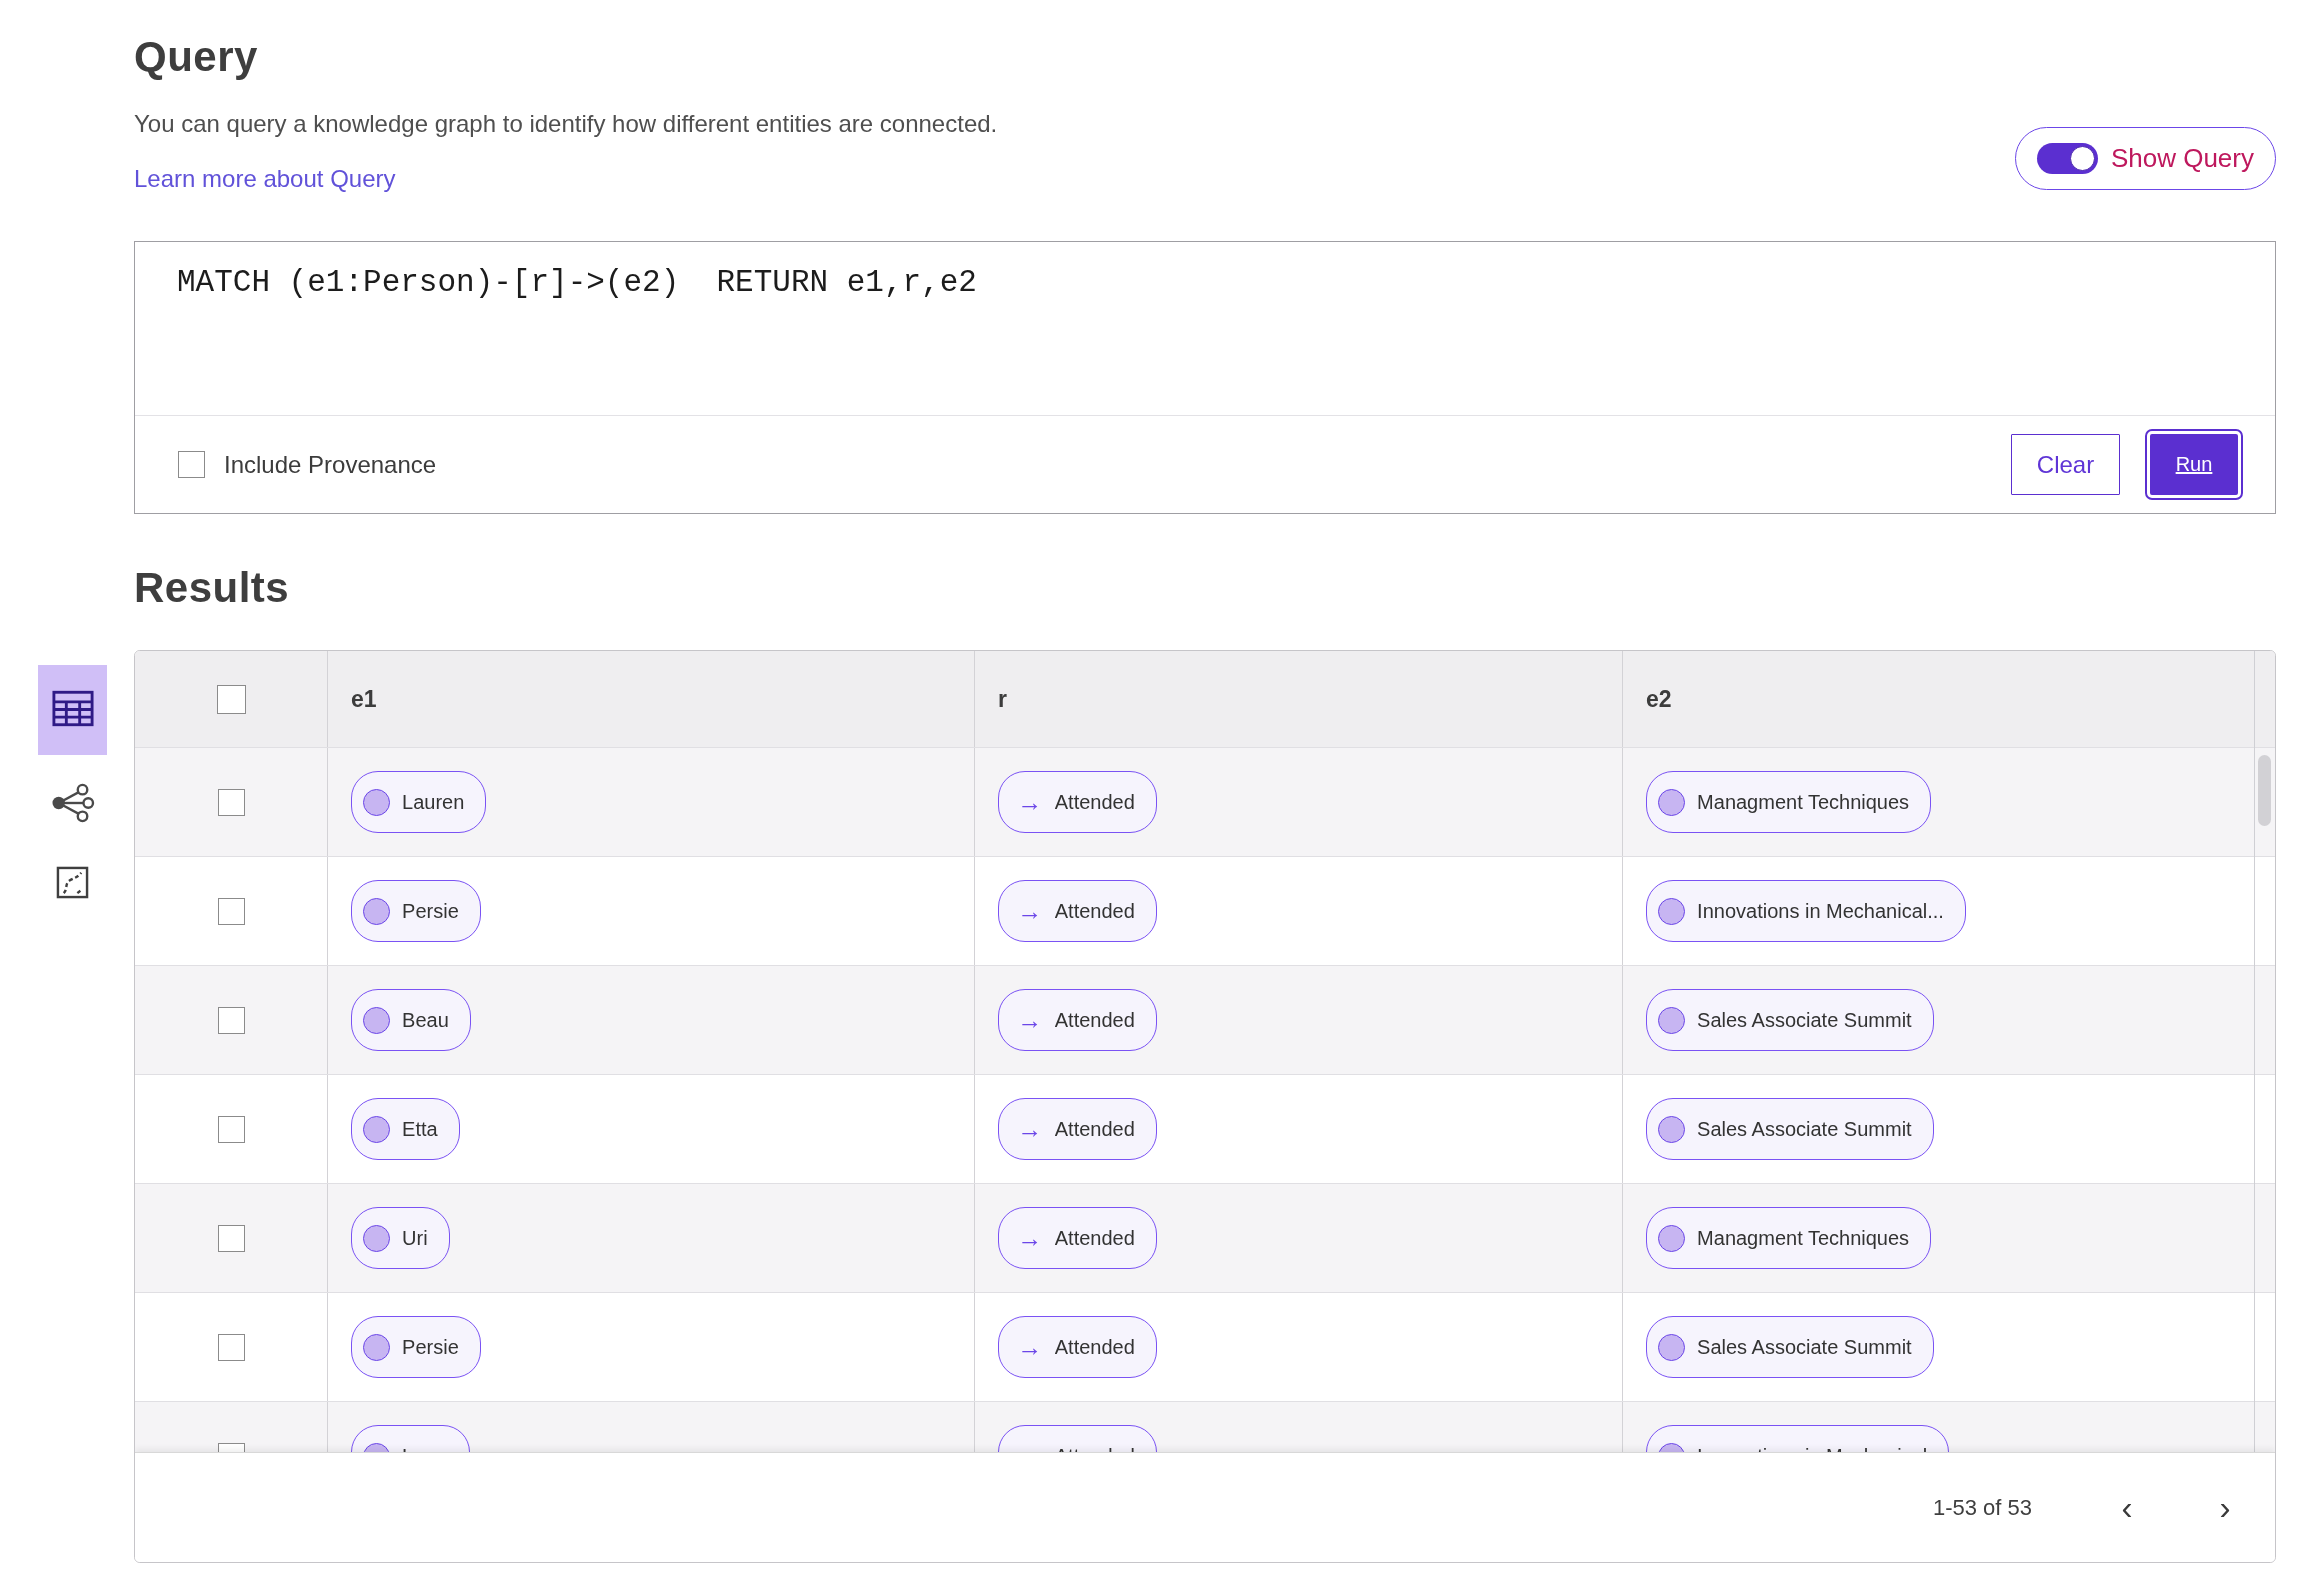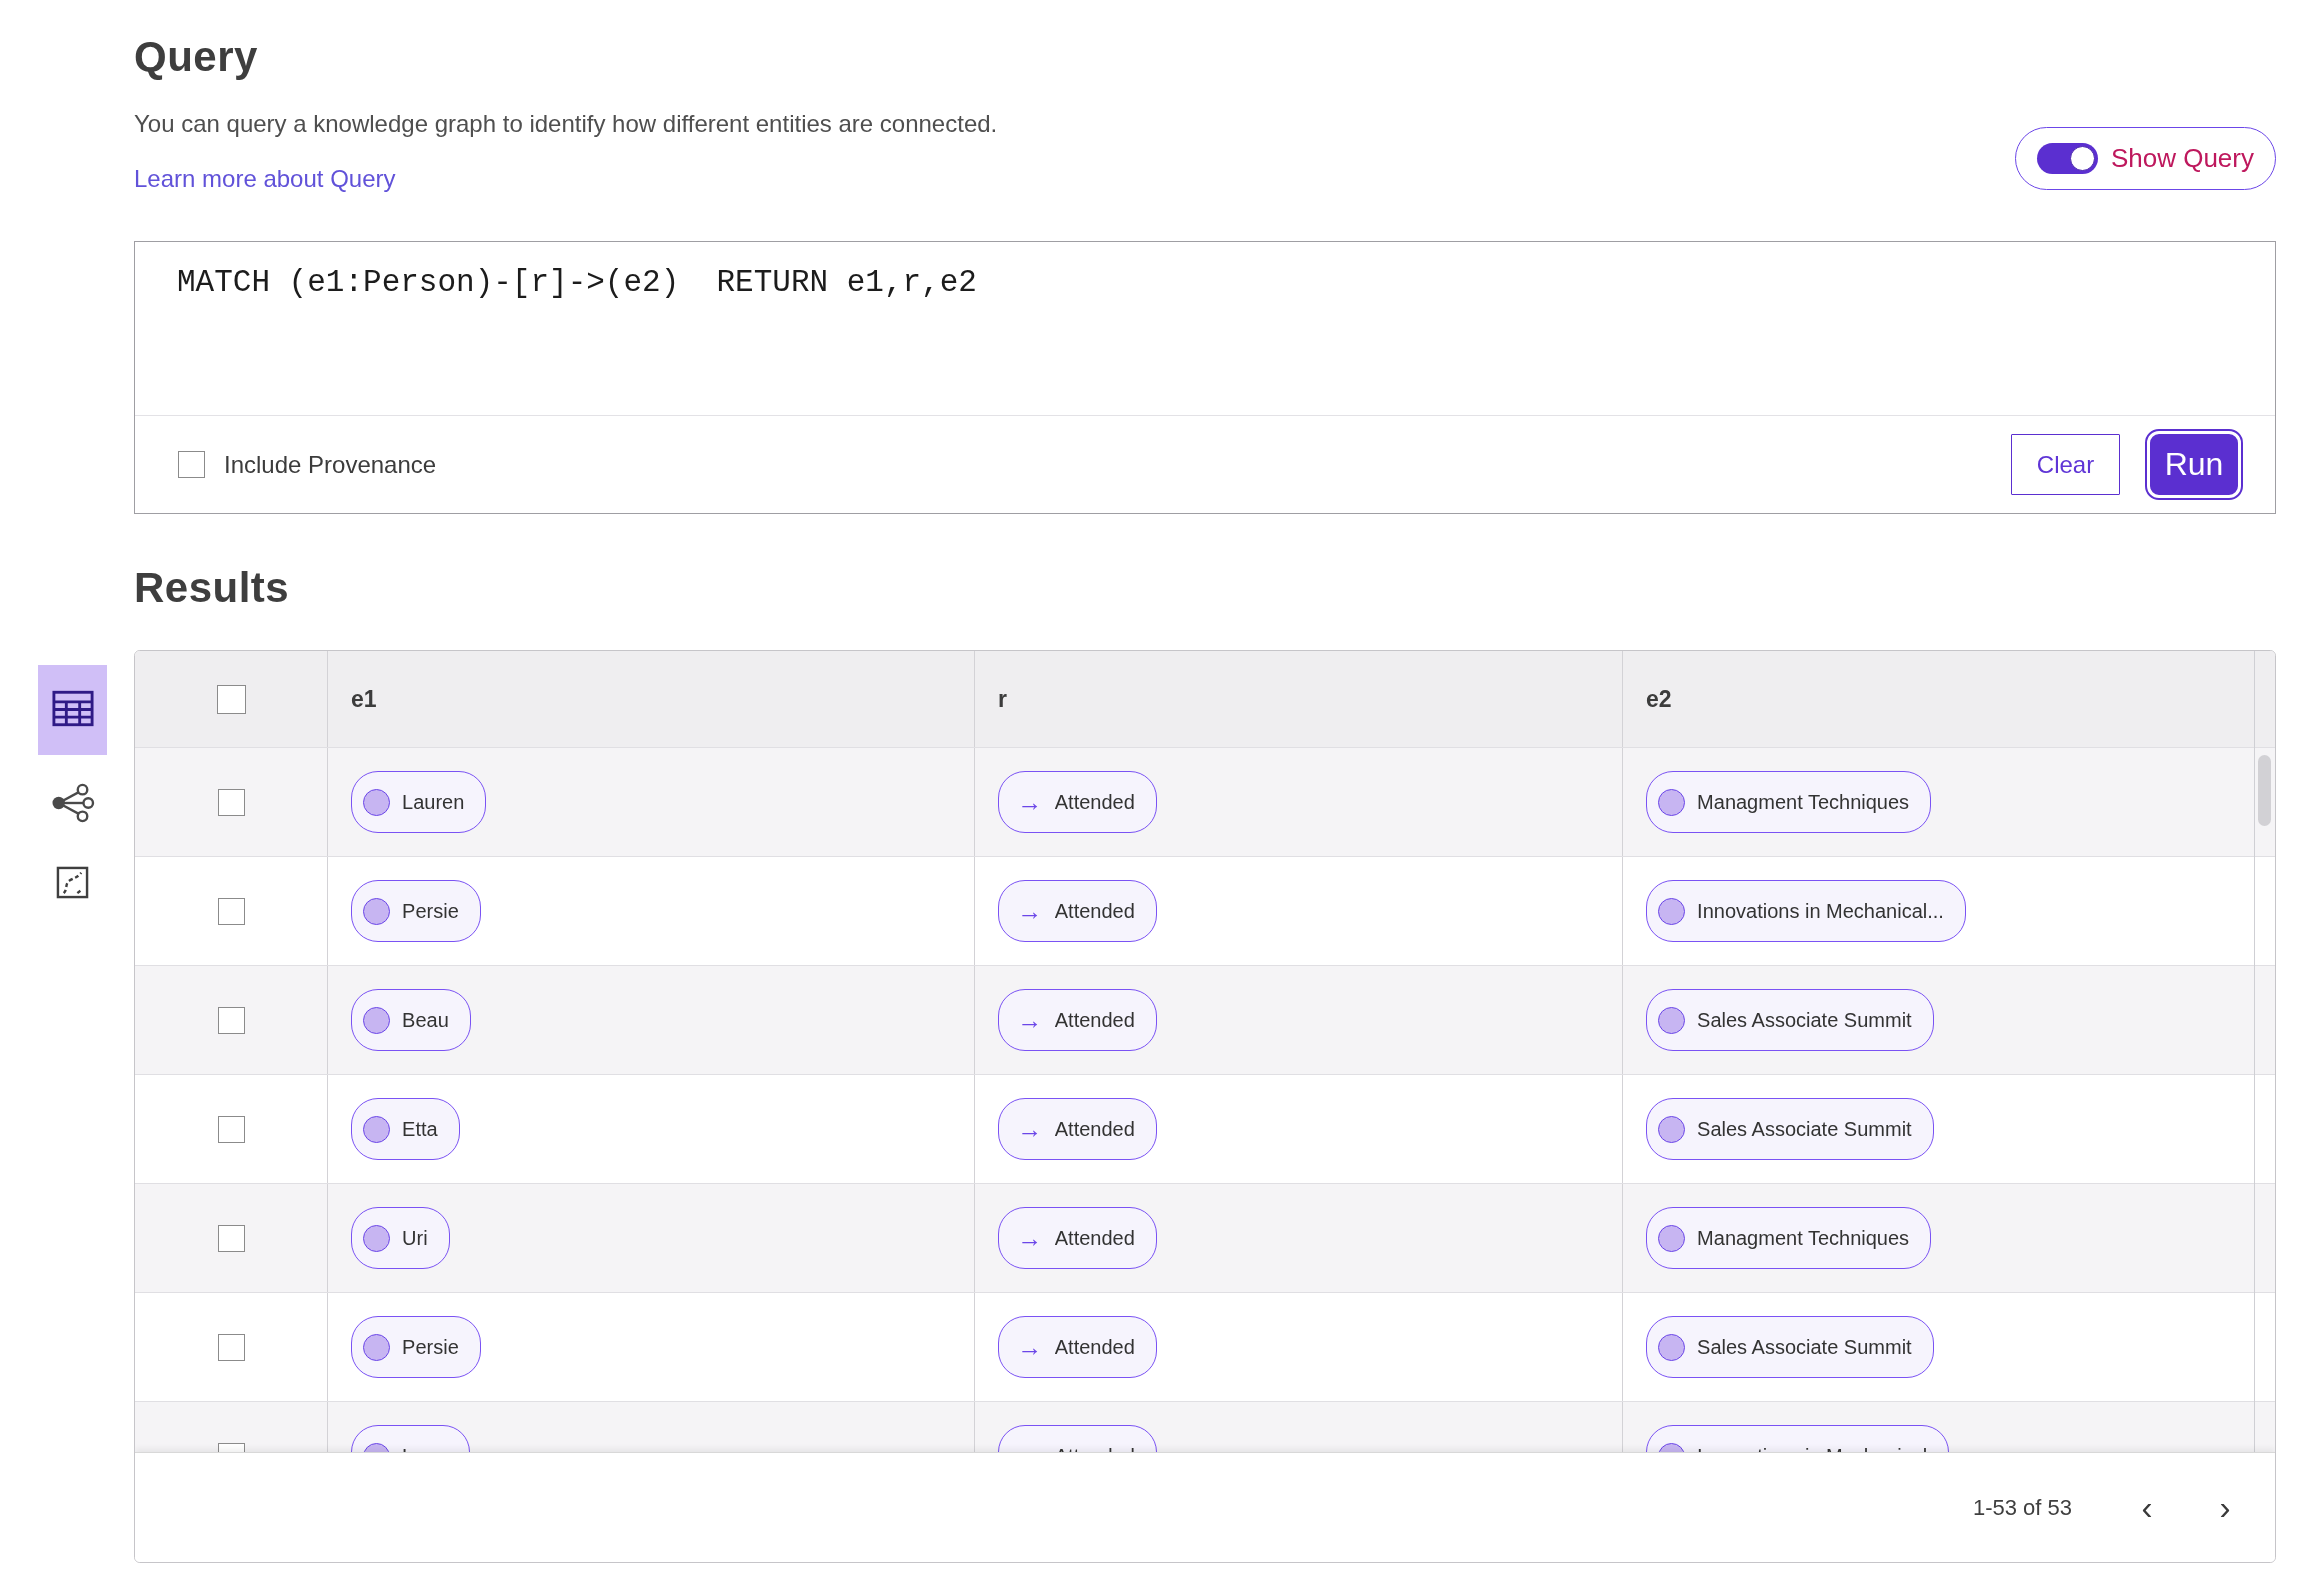--- a/index.html
+++ b/index.html
@@ -29,21 +29,21 @@
   .query-editor { position:relative; height:173px; padding:23px 19px 0 42px;
       font-family:"Liberation Mono", monospace; font-size:31px; color:#1c1c1c; white-space:pre-wrap; cursor:text; }
   .resize-handle { position:absolute; right:7.7px; bottom:5.8px; }
   .panel-footer { height:98px; border-top:1px solid #e3e2e6; display:flex; align-items:center; padding:0 34px 0 43px; }
   .cb { appearance:none; -webkit-appearance:none; width:27px; height:27px; border:1.9px solid #8b8b8b; background:#fff; cursor:pointer; }
   .cb-label { margin-left:19px; font-size:24px; color:#3c3c3c; }
   .footer-spacer { flex:1; }
   .btn-clear { width:109px; height:61px; background:#fff; border:1.9px solid #5b2fd0; color:#5f35d6; font-size:24px;
       font-family:"Liberation Sans", sans-serif; border-radius:1px; cursor:pointer; margin-right:27px; }
   .btn-run { min-width:94px; height:67px; background:#5b2fd0; border:3.8px solid #ffffff; outline:2.9px solid #5b2fd0;
-      color:#ffffff; font-size:32px; font-family:"Liberation Sans", sans-serif; border-radius:12px; cursor:pointer; }
+      color:#ffffff; font-size:20px; font-family:"Liberation Sans", sans-serif; border-radius:5px; cursor:pointer;text-decoration:underline; }
 
   
   .results-title { margin-top:50px; font-size:42px; font-weight:bold; color:#3e3e3e; letter-spacing:0.5px; }
   .table-card { position:relative; margin-top:38px; height:913px; overflow:hidden;
       border:1px solid #c6c5c9; border-radius:5.8px; background:#fff; }
   .t-header, .t-row { display:grid; grid-template-columns:192px 647px 648px 1fr; }
   .t-header { height:96px; background:#efeef0; }
   .t-row { height:109px; border-top:1.9px solid #e0dfe3; background:#ffffff; }
   .t-row.shade { background:#f5f4f6; }
   .cell { display:flex; align-items:center; padding-left:23px; border-left:1px solid #d3d2d6; min-width:0; }
@@ -58,21 +58,21 @@
   .pill-arrow { flex:none; color:#6b46e8; font-size:25px; line-height:1; margin-left:7.7px; }
   .pill-label { font-size:20px; color:#333333; overflow:hidden; text-overflow:ellipsis; }
 
   
   .v-scroll { position:absolute; top:0; right:0; bottom:110px; width:21px; border-left:1px solid #cfcfd4; }
   .v-thumb { position:absolute; top:104px; left:2.9px; width:13.4px; height:71px; border-radius:6.7px; background:#d2d1d5; cursor:pointer; }
 
   
   .results-footer { position:absolute; left:0; right:0; bottom:0; height:110px; background:#ffffff;
       border-top:1px solid #d8d8d8; box-shadow:0 -2.9px 6.7px rgba(0,0,0,0.07);
-      display:flex; align-items:center; justify-content:flex-end; }
+      display:flex; align-items:center; justify-content:flex-end;gap:20px; }
   .page-range { font-size:22px; color:#3f3f3f; }
   .pg-btn { width:38px; height:38px; background:none; border:none; font-size:33px; color:#3a3a3a; cursor:pointer;
       line-height:1; font-family:"Liberation Sans", sans-serif; }
   .pg-prev { margin-left:56px; }
   .pg-next { margin-left:40px; margin-right:31px; }
 </style>
 </head>
 <body>
 
 <div class="page">

